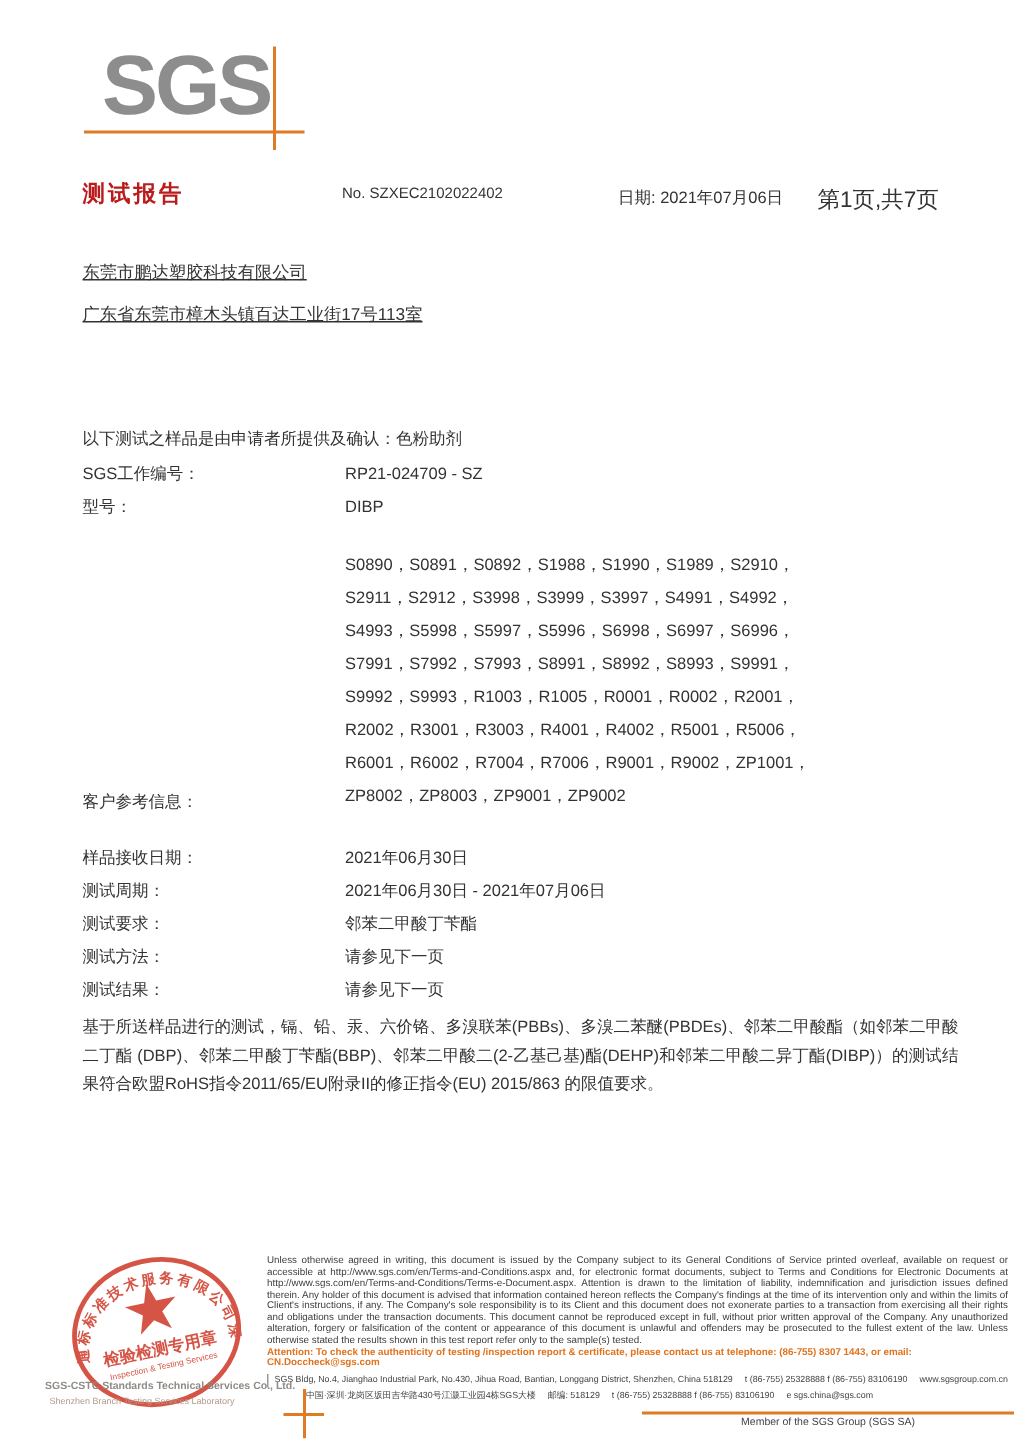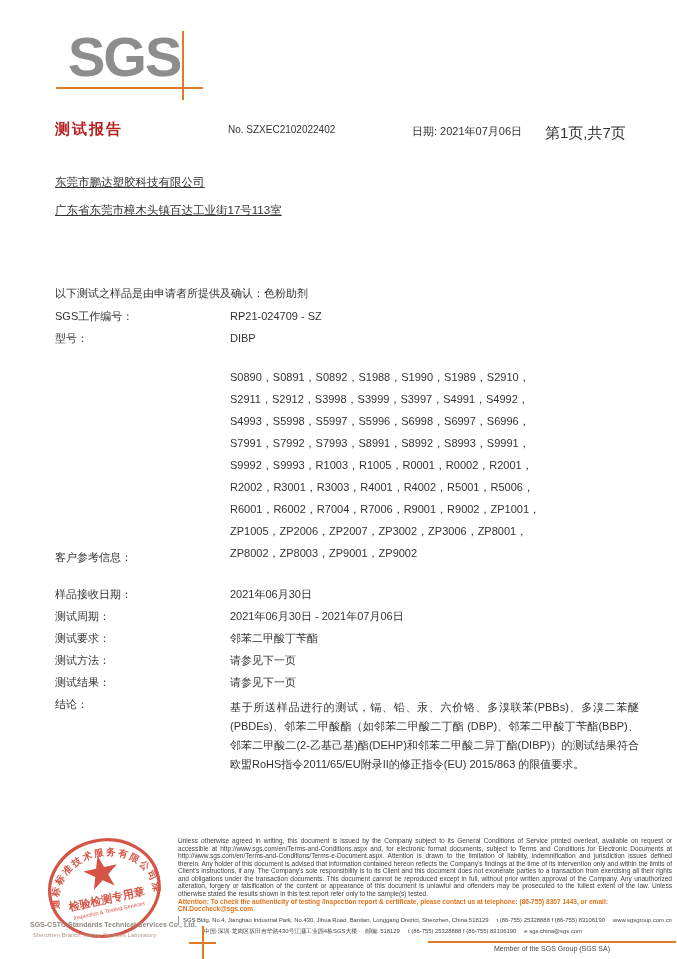--- a/index.html
+++ b/index.html
@@ -95,21 +95,20 @@
   <div class="row refrow">
     <div class="lbl">客户参考信息：</div>
     <div class="val ref-lines">
       <div>S0890，S0891，S0892，S1988，S1990，S1989，S2910，</div>
       <div>S2911，S2912，S3998，S3999，S3997，S4991，S4992，</div>
       <div>S4993，S5998，S5997，S5996，S6998，S6997，S6996，</div>
       <div>S7991，S7992，S7993，S8991，S8992，S8993，S9991，</div>
       <div>S9992，S9993，R1003，R1005，R0001，R0002，R2001，</div>
       <div>R2002，R3001，R3003，R4001，R4002，R5001，R5006，</div>
       <div>R6001，R6002，R7004，R7006，R9001，R9002，ZP1001，</div>
-      <div>ZP1005，ZP2006，ZP2007，ZP3002，ZP3006，ZP8001，</div>
       <div>ZP8002，ZP8003，ZP9001，ZP9002</div>
     </div>
   </div>
 
   <div class="row">
     <div class="lbl">样品接收日期：</div>
     <div class="val">2021年06月30日</div>
   </div>
 
   <div class="row">
@@ -126,21 +125,20 @@
     <div class="lbl">测试方法：</div>
     <div class="val">请参见下一页</div>
   </div>
 
   <div class="row">
     <div class="lbl">测试结果：</div>
     <div class="val">请参见下一页</div>
   </div>
 
   <div class="row conclusion-row">
-    <div class="lbl">结论：</div>
     <div class="val">基于所送样品进行的测试，镉、铅、汞、六价铬、多溴联苯(PBBs)、多溴二苯醚(PBDEs)、邻苯二甲酸酯（如邻苯二甲酸二丁酯 (DBP)、邻苯二甲酸丁苄酯(BBP)、邻苯二甲酸二(2-乙基己基)酯(DEHP)和邻苯二甲酸二异丁酯(DIBP)）的测试结果符合欧盟RoHS指令2011/65/EU附录II的修正指令(EU) 2015/863 的限值要求。</div>
   </div>
 </div>
 
 <div class="stamp-wrap">
   <svg width="126" height="120" viewBox="0 0 126 120">
     <ellipse cx="63" cy="57" rx="55" ry="48" fill="none" stroke="#d24231" stroke-width="3.2"></ellipse>
     <path id="arcPath" d="M 16,74 A 48,41 0 1 1 110,74" fill="none"></path>
     <text font-size="9.5" fill="#d24231" font-weight="bold" letter-spacing="2">
       <textPath href="#arcPath" startOffset="4%">通标标准技术服务有限公司深圳分公司</textPath>

